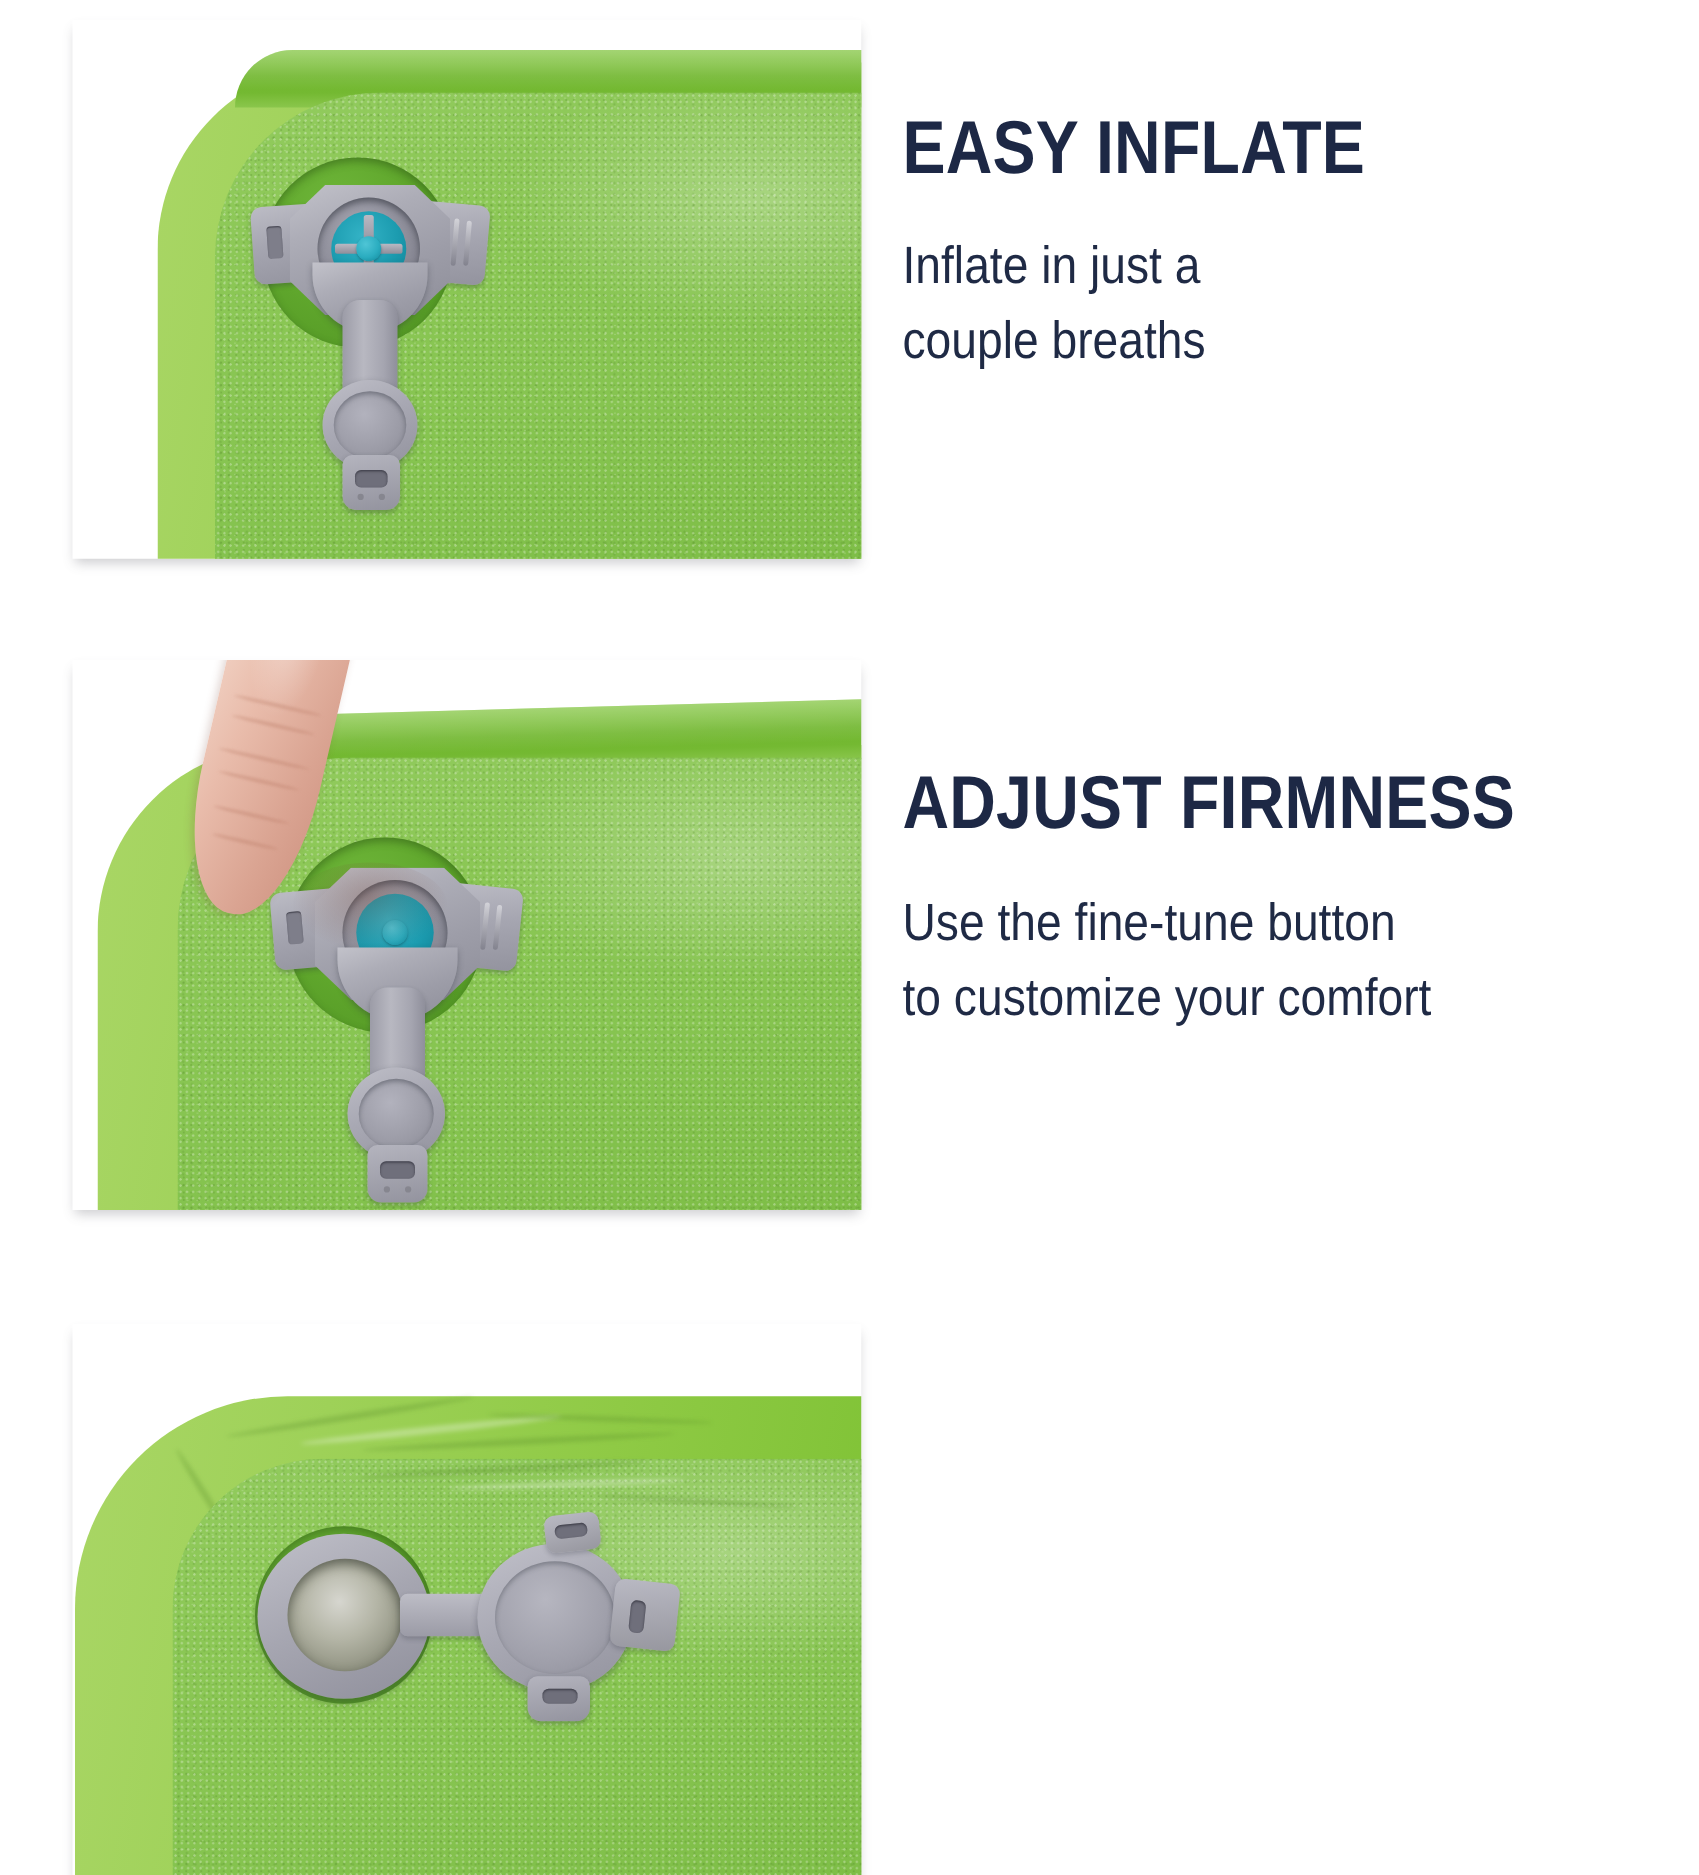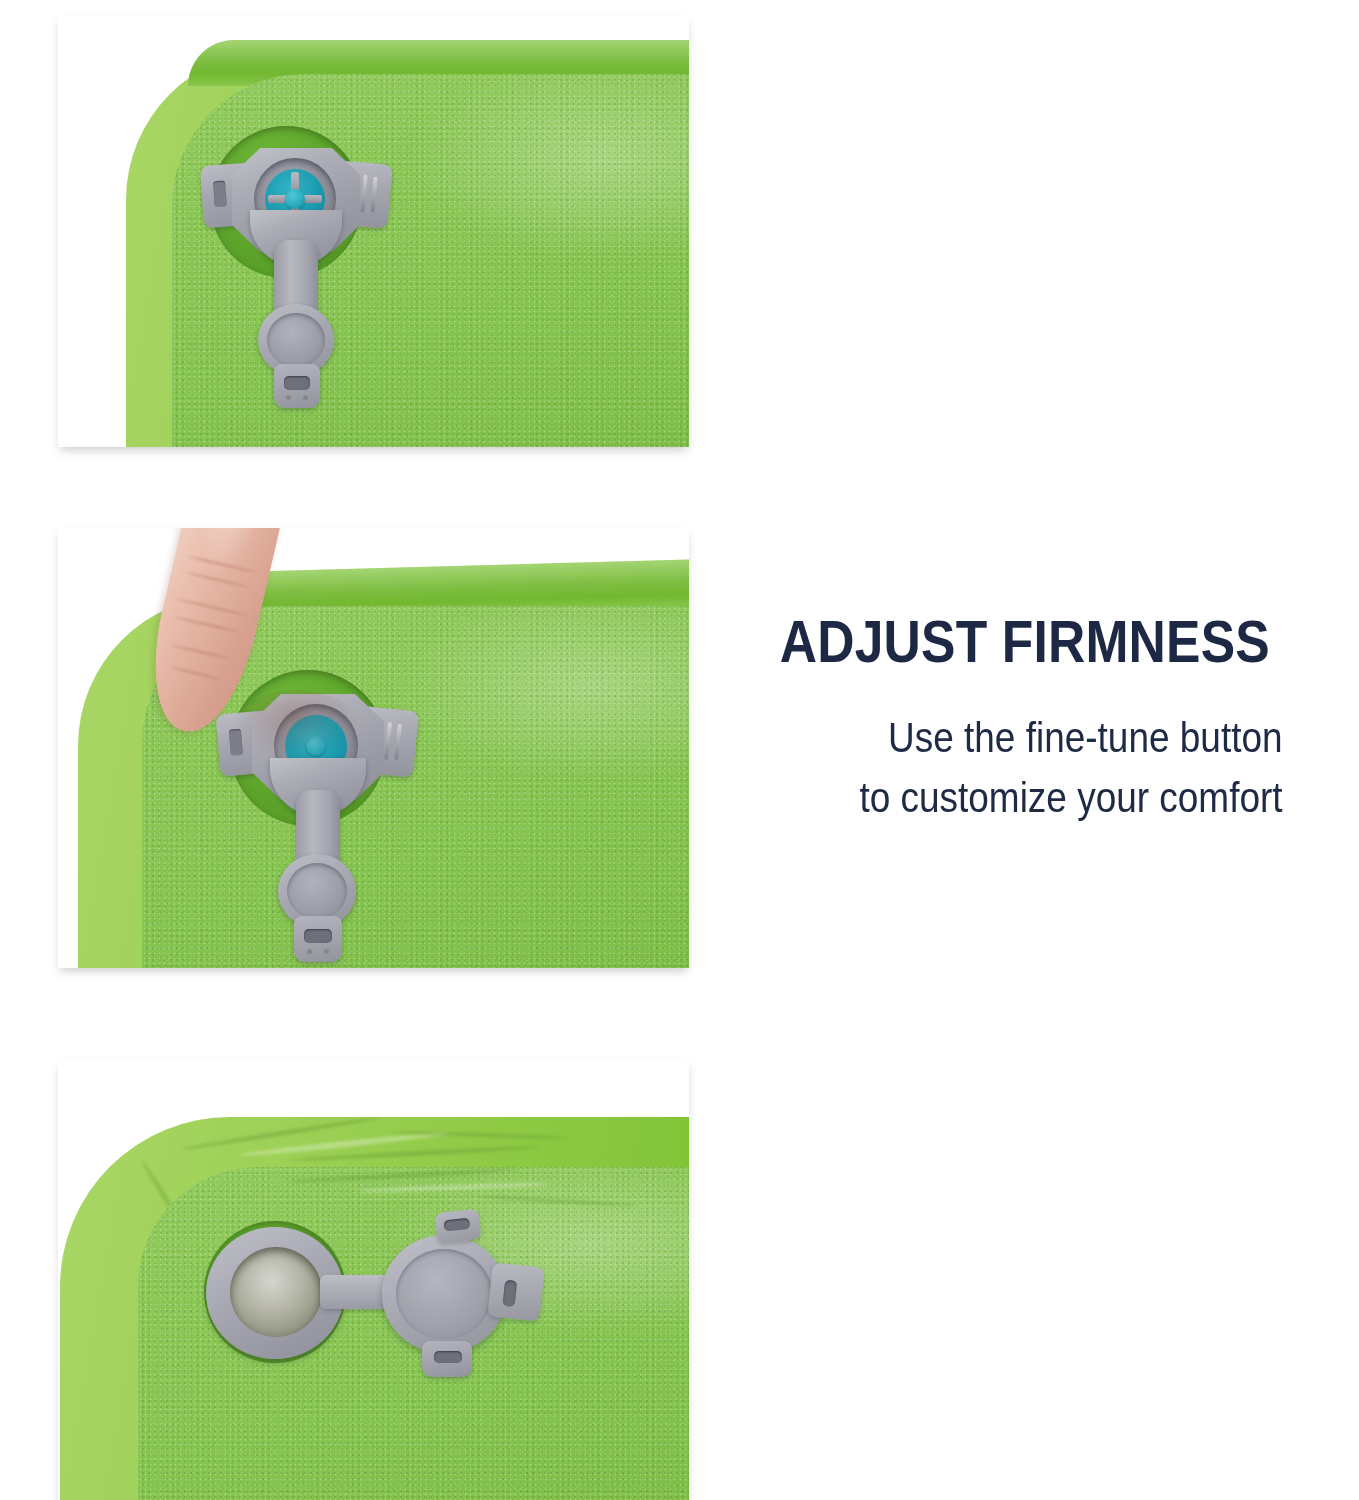--- a/index.html
+++ b/index.html
@@ -18,21 +18,21 @@
 
   .feature-row {
     position: absolute;
     left: 0;
     width: 1359px;
     display: flex;
     align-items: flex-start;
   }
 
   #row-0 { top: 0px;    height: 500px; }
-  #row-1 { top: 512px;  height: 505px; text-align: right; }
+  #row-1 { top: 512px;  height: 505px; }
   #row-2 { top: 1043px; height: 457px; }
 
   
   .photo-panel {
     position: absolute;
     left: 18px;
     width: 631px;
     background: #ffffff;
     overflow: hidden;
     box-shadow: 0 5px 9px -2px rgba(90,90,100,0.30);
@@ -358,20 +358,27 @@
         <div class="strap-tab" style="left:76px; top:228px; width:46px; height:44px;">
           <div class="tab-hole" style="left:10px; top:12px; width:26px; height:14px;"></div>
           <div class="tab-dot" style="left:12px; top:31px;"></div>
           <div class="tab-dot" style="left:29px; top:31px;"></div>
         </div>
       </div>
 
     </div>
   </figure>
 
+  <div class="text-col" id="text-0">
+    <h2 class="feature-heading">EASY INFLATE</h2>
+    <p class="feature-body">
+      <span>Inflate in just a</span><br>
+      <span>couple breaths</span>
+    </p>
+  </div>
 </section>
 
 <section class="feature-row" id="row-1">
 
   <figure class="photo-panel" id="photo-1">
     <div class="photo-inner">
 
       <div class="pad" style="left:20px; top:22px; width:640px; height:420px;">
         <div class="pad-wall" style="left:0; top:46px; width:640px; height:374px; border-radius:150px 0 0 0;"></div>
         <div class="pad-rim" style="left:110px; top:16px; width:530px; height:48px; border-radius:130px 0 0 0; transform:rotate(-1.6deg);">

